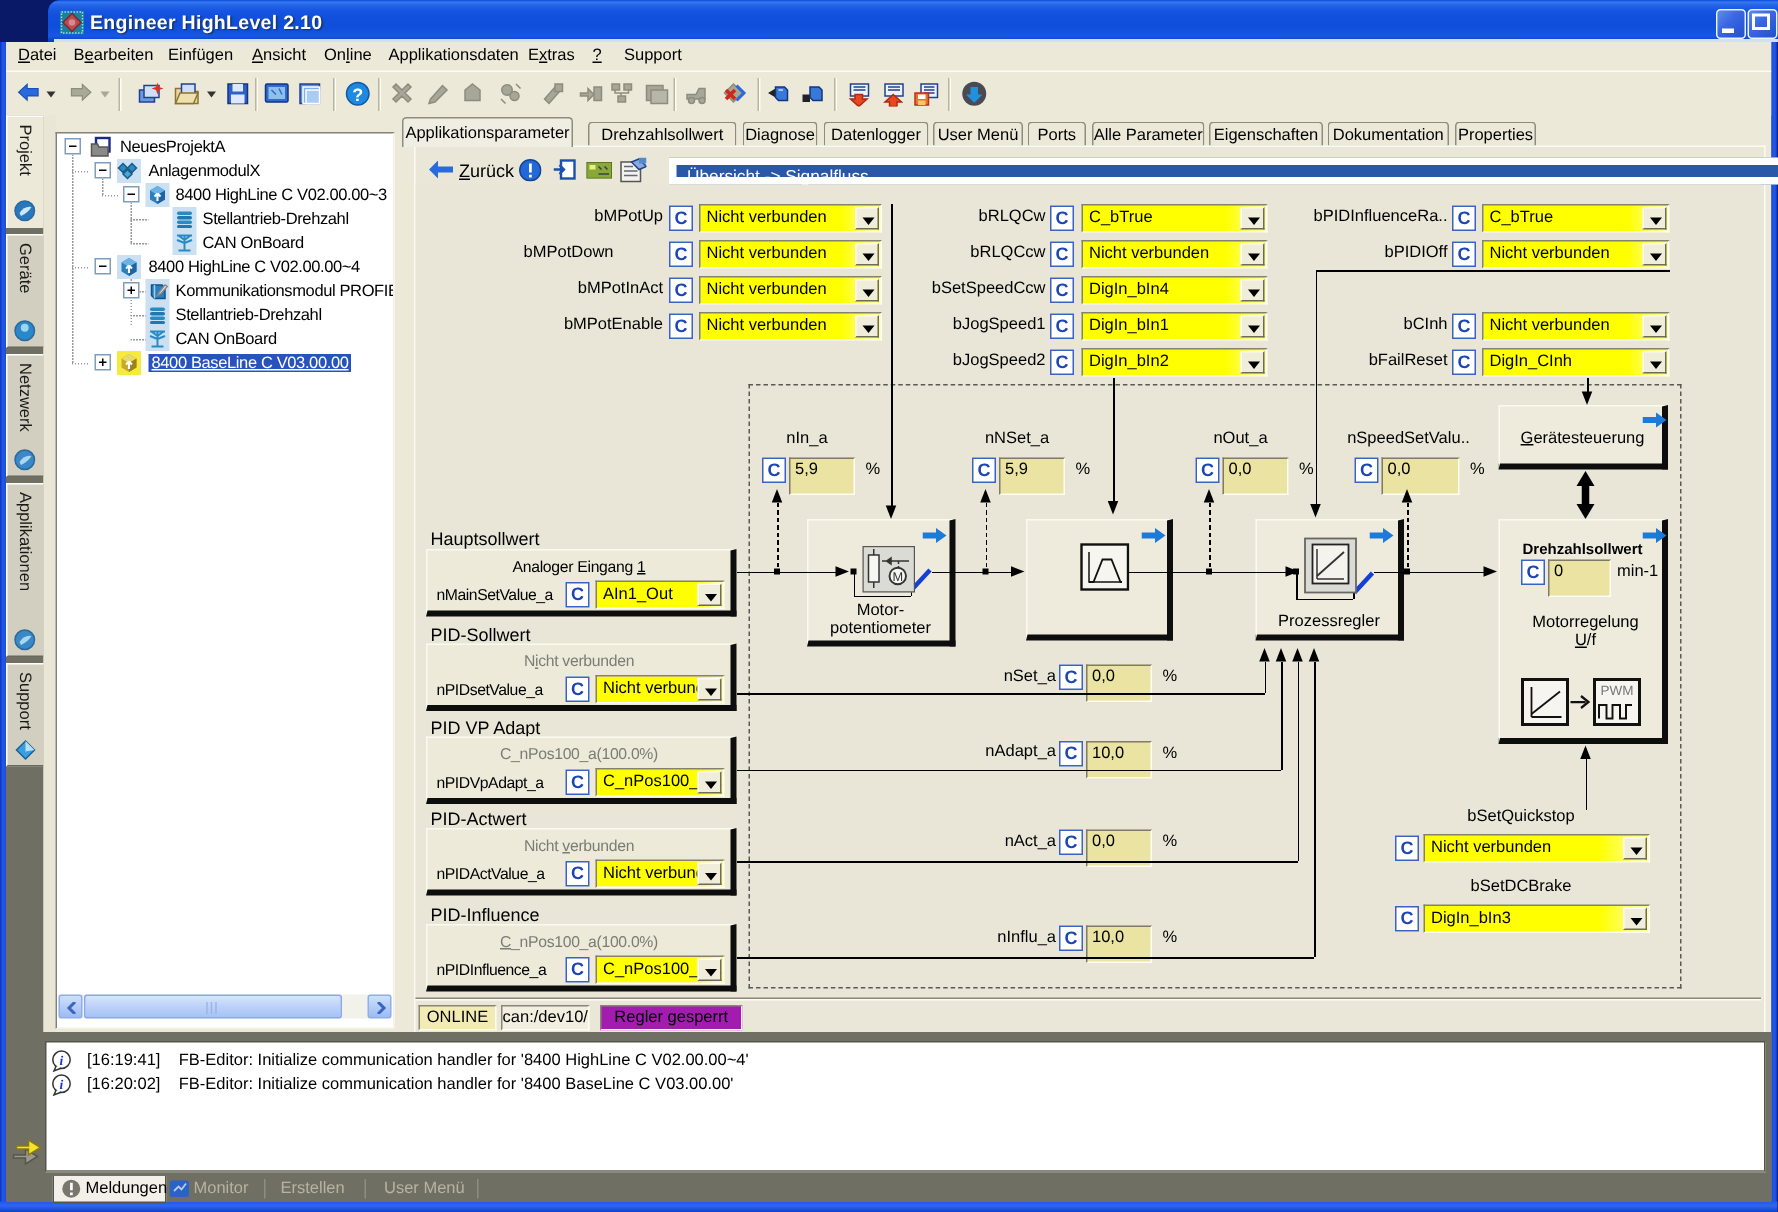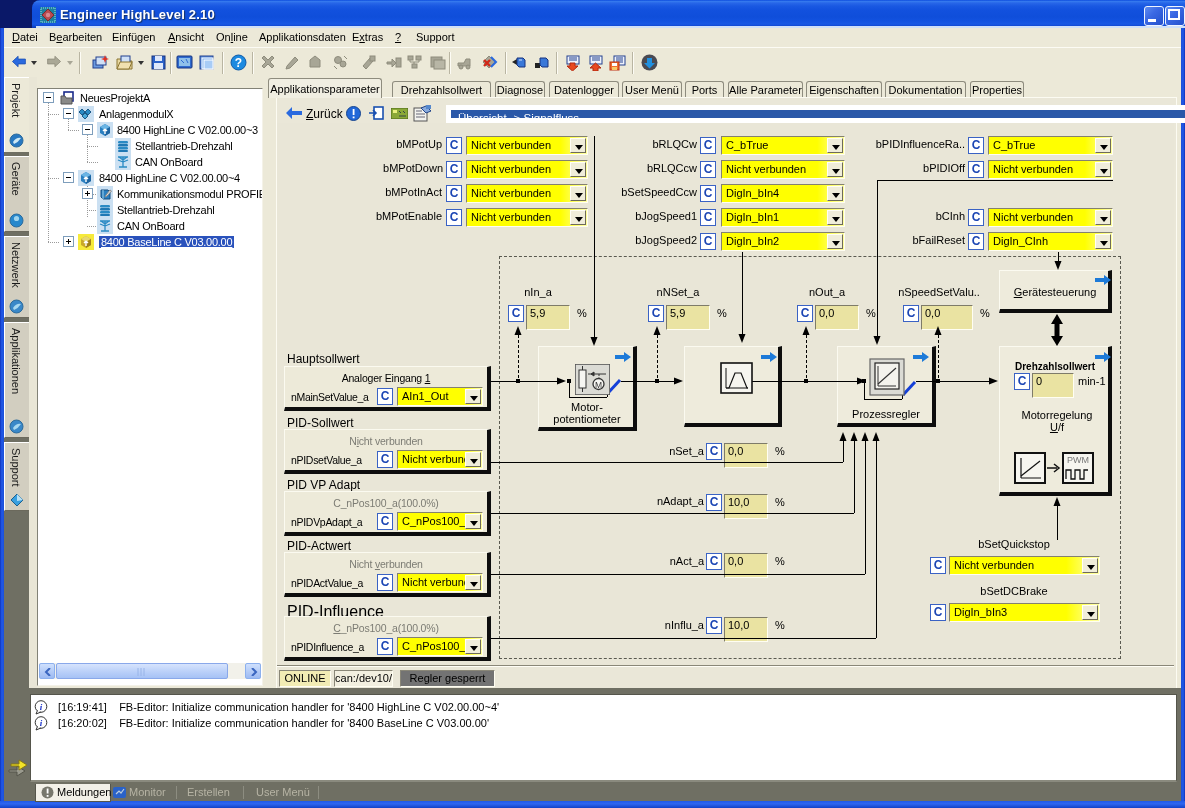--- a/index.html
+++ b/index.html
@@ -429,21 +429,21 @@
     </div>
 <div id="canvas"></div>
 <div id="dashbox"></div>
 
 <div class="labr" style="right:743px;top:138px;">bMPotUp</div>
 <div class="cbtn" style="left:446px;top:137px">C</div>
 <div class="dd" style="left:466px;top:136px;width:122px">
       <span class="t">Nicht verbunden</span>
       <span class="b"></span>
     </div>
-<div class="labr" style="right:742px;top:162px;">bMPotDown</div>
+<div class="labr" style="right:776px;top:162px;">bMPotDown</div>
 <div class="cbtn" style="left:446px;top:161px">C</div>
 <div class="dd" style="left:466px;top:160px;width:122px">
       <span class="t">Nicht verbunden</span>
       <span class="b"></span>
     </div>
 <div class="labr" style="right:743px;top:186px;">bMPotInAct</div>
 <div class="cbtn" style="left:446px;top:185px">C</div>
 <div class="dd" style="left:466px;top:184px;width:122px">
       <span class="t">Nicht verbunden</span>
       <span class="b"></span>
@@ -569,21 +569,21 @@
     </div>
 <div class="lab" style="left:287px;top:539px;font-size:12px">PID-Actwert</div>
 <div class="grp" style="left:284px;top:552px;width:207px;height:45px"></div>
 <div class="labc gray" style="left:286px;width:200px;top:558px;font-size:10.5px;letter-spacing:-0.2px">Nicht <u>v</u>erbunden</div>
 <div class="lab" style="left:291px;top:577px;font-size:10.5px;letter-spacing:-0.3px">nPIDActValue_a</div>
 <div class="cbtn" style="left:377px;top:574px">C</div>
 <div class="dd" style="left:397px;top:573px;width:86px">
       <span class="t">Nicht verbunder</span>
       <span class="b"></span>
     </div>
-<div class="lab" style="left:287px;top:603px;font-size:16px">PID-Influence</div>
+<div class="lab" style="left:287px;top:603px;font-size:12px">PID-Influence</div>
 <div class="grp" style="left:284px;top:616px;width:207px;height:45px"></div>
 <div class="labc gray" style="left:286px;width:200px;top:622px;font-size:10.5px;letter-spacing:-0.2px"><u>C</u>_nPos100_a(100.0%)</div>
 <div class="lab" style="left:291px;top:641px;font-size:10.5px;letter-spacing:-0.3px">nPIDInfluence_a</div>
 <div class="cbtn" style="left:377px;top:638px">C</div>
 <div class="dd" style="left:397px;top:637px;width:86px">
       <span class="t">C_nPos100_a(1</span>
       <span class="b"></span>
     </div>
 
 <div class="blk" style="left:538px;top:346px;width:99px;height:85px"></div>
@@ -710,21 +710,21 @@
 </svg>
 <svg class="abs" style="left:868px;top:357px;z-index:4" width="38" height="40">
 <rect x="2" y="2" width="34" height="36" fill="#dbdbd5" stroke="#666" stroke-width="1.2"></rect>
 <rect x="7" y="6" width="24" height="26" fill="#f4f3ed" stroke="#222" stroke-width="1.2"></rect>
 <path d="M10 29 V9 M10 29 H28" stroke="#333"></path>
 <path d="M10 27 L28 11" stroke="#333" stroke-width="1.2"></path>
 </svg>
 
 <div class="scell" style="left:279px;width:52px;background:#f2ecb4">ONLINE</div>
 <div class="scell" style="left:334px;width:59px;background:#f2efe0">can:/dev10/</div>
-<div class="scell" style="left:400px;width:95px;background:#737373">Regler gesperrt</div>
+<div class="scell" style="left:400px;width:95px;background:#a21caf">Regler gesperrt</div>
 
 <div id="band"></div>
 <svg class="abs" style="left:7px;top:758px;z-index:2" width="22" height="20">
 <path d="M2 12 h8 v-4 l8 5 -8 5 v-4 H2 Z" fill="#9a9a8e" stroke="#55554a"></path>
 <path d="M4 6 h8 v-4 l8 5 -8 5 v-4 H4 Z" fill="#f4e428" stroke="#8a7a10"></path>
 </svg>
 <div id="msgpanel">
 <div class="msgrow" style="top:5px;left:3px">
         <svg style="position:absolute;left:0;top:0" width="15" height="15">
           <circle cx="7" cy="6.5" r="5.8" fill="#fff" stroke="#333"></circle>

